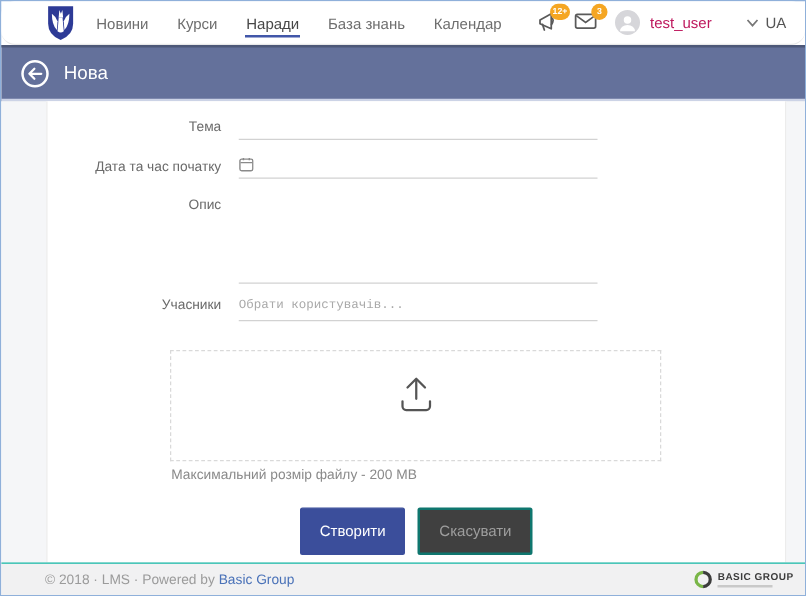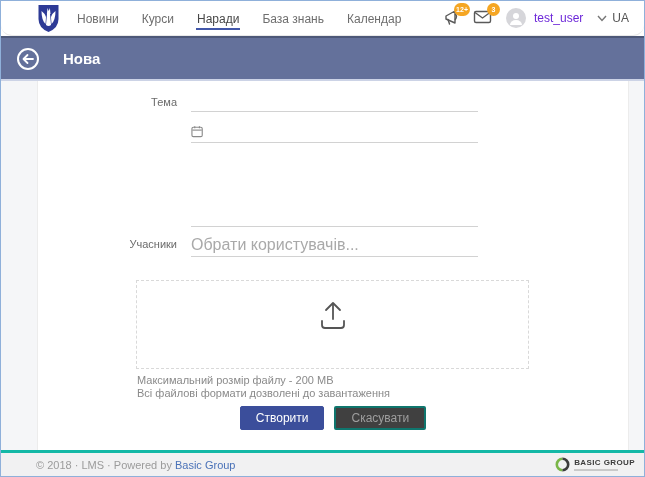--- a/index.html
+++ b/index.html
@@ -10,51 +10,51 @@
   .navbar{ position:absolute; top:0; left:0; right:0; height:35px; background:#fff; display:flex; align-items:center; border-bottom:1px solid #e9e9e9;border-radius:11px; }
   .logo{ margin-left:33px; width:29px; height:29px; flex:0 0 auto; }
   .nav-items{ display:flex; align-items:center; margin-left:13px; gap:21px; }
   .nav-item{ font-size:12px; color:#6e6e6e; cursor:pointer; padding:9px 1px 7px; position:relative; white-space:nowrap; }
   .nav-item.active{ color:#474747; }
   .nav-item.active::after{ content:""; position:absolute; left:0; right:0; bottom:3px; height:2px; background:#4257a9; }
   .nav-right{ margin-left:auto; display:flex; align-items:center; margin-right:12px; }
   .icon-wrap{ position:relative; width:22px; height:22px; margin-right:8px; cursor:pointer; }
   .badge{ position:absolute; top:-4px; right:-6px; min-width:13px; height:13px; padding:0 2px; background:#f5a623; border-radius:8px; color:#fff; font-size:7px; line-height:13px; text-align:center; font-weight:bold; }
   .avatar{ width:20px; height:20px; border-radius:50%; background:#d6d6da; margin:0 8px 0 4px; display:flex; align-items:center; justify-content:center; cursor:pointer; }
-  .username{ font-size:12px; color:#6d28d9; margin-right:14px; cursor:pointer; }
+  .username{ font-size:12px; color:#be185d; margin-right:28px; cursor:pointer; }
   .lang{ display:flex; align-items:center; gap:5px; font-size:12px; color:#555; cursor:pointer; margin-right:3px; }
 
   
   .headerbar{ position:absolute; top:35px; left:0; right:0; height:45px; background:#64719b; border-top:2px solid #4d5878; border-bottom:2px solid #ccd3e6; display:flex; align-items:center; }
   .back-btn{ width:22px; height:22px; border:2px solid #fff; border-radius:50%; margin-left:16px; display:flex; align-items:center; justify-content:center; cursor:pointer; background:transparent; }
-  .header-title{ color:#fff; font-size:15px; font-weight:bold; margin-left:24px; }
+  .header-title{ color:#fff; font-size:15px; font-weight:normal; margin-left:12px; }
 
   
   .page{ position:absolute; top:80px; left:0; right:0; bottom:26px; background:#f5f6f8; }
   .card{ position:absolute; top:0; bottom:0; left:36px; width:592px; background:#fff; border-left:1px solid #ececec; border-right:1px solid #ececec; }
 
   .flabel{ position:absolute; left:0; width:139px; text-align:right; font-size:11px; color:#6b6b6b; }
   .field{ position:absolute; left:153px; width:287px; border-bottom:1px solid #d2d2d2; }
-  .field input{ width:100%; height:100%; border:none; outline:none; background:transparent; font-size:16px; color:#1d4ed8; font-family:Liberation Sans, sans-serif; }
+  .field input{ width:100%; height:100%; border:none; outline:none; background:transparent; font-size:10px; color:#1d4ed8; font-family:Liberation Mono, monospace; }
   .field input::placeholder{ color:#a9a9a9; }
   .field-date{ display:flex; align-items:center; gap:6px; }
   .desc-area{ position:absolute; left:153px; width:287px; top:72px; height:74px; border:none; border-bottom:1px solid #d2d2d2; outline:none; resize:none; font-size:12px; color:#444; font-family:"Liberation Sans",sans-serif; background:transparent; }
 
   .upload-box{ position:absolute; left:98px; top:199px; width:393px; height:89px; border:1px dashed #d9d9d9; cursor:pointer; }
   .upload-icon{ position:absolute; left:50%; top:18px; transform:translateX(-50%); }
   .upload-label{ position:absolute; left:0; right:0; top:62px; text-align:center; font-size:12px; color:#6b6b6b; }
   .hint{ position:absolute; left:99px; font-size:11px; color:#8a8a8a; }
 
   .btn-row{ position:absolute; left:0; right:0; top:325px; display:flex; justify-content:center; gap:10px; }
-  .btn{ height:24px; padding:0 15px; font-size:12px; border-radius:2px; cursor:pointer; font-family:"Liberation Sans",sans-serif; display:flex; align-items:center; }
+  .btn{ height:38px; padding:0 15px; font-size:12px; border-radius:2px; cursor:pointer; font-family:"Liberation Sans",sans-serif; display:flex; align-items:center; }
   .btn-primary{ background:#3b4e9b; color:#fff; border:1px solid #3b4e9b; }
   .btn-secondary{ background:#404040; color:#9e9e9e; border:2px solid #0f766e; }
 
   
-  .footer{ position:absolute; bottom:0; left:0; right:0; height:26px; background:#f1f1f2; border-top:3px solid #14b8a6; display:flex; align-items:center; font-size:11px; color:#9b9b9b; }
+  .footer{ position:absolute; bottom:0; left:0; right:0; height:26px; background:#f1f1f2; border-top:1px solid #14b8a6; display:flex; align-items:center; font-size:11px; color:#9b9b9b; }
   .footer-left{ margin-left:35px; }
   .footer-link{ color:#4a72b8; cursor:pointer; text-decoration:none; }
   .footer-right{ margin-left:auto; display:flex; align-items:center; gap:16px; margin-right:9px; }
   .support{ display:flex; align-items:center; gap:5px; cursor:pointer; }
   .brand{ display:flex; align-items:center; gap:4px; }
   .brand-text{ display:flex; flex-direction:column; line-height:1; }
   .brand-name{ font-size:8px; font-weight:bold; color:#3c3c3c; letter-spacing:.4px; }
   .brand-sub{ width:44px; height:2px; background:#c9c9c9; margin-top:2px; }
 </style>
 </head>
@@ -119,46 +119,47 @@
   </div>
 
   <div class="page">
     <div class="card">
 
       <div class="flabel" style="top:15px">Тема</div>
       <div class="field" style="top:8px;height:23px">
         <input type="text" style="">
       </div>
 
+      <div class="flabel" style="top:47px">Дата та час початку</div>
       <div class="field field-date" style="top:40px;height:22px">
         <svg width="13" height="13" viewBox="0 0 13 13">
           <rect x="1" y="2" width="11" height="10" rx="1.5" fill="none" stroke="#8a8a8a" stroke-width="1.2"></rect>
           <path d="M1.5 5 H11.5" stroke="#8a8a8a" stroke-width="1.2"></path>
           <path d="M4 1 V3 M9 1 V3" stroke="#8a8a8a" stroke-width="1.2"></path>
         </svg>
         <input type="text" style="">
       </div>
 
+      <div class="flabel" style="top:77px">Опис</div>
       <textarea class="desc-area" style=""></textarea>
 
       <div class="flabel" style="top:157px">Учасники</div>
       <div class="field" style="top:152px;height:24px">
         <input type="text" placeholder="Обрати користувачів..." style="">
       </div>
 
       <div class="upload-box">
         <svg class="upload-icon" width="34" height="32" viewBox="0 0 34 32">
           <path d="M17 20 V5" fill="none" stroke="#555" stroke-width="1.8" stroke-linecap="round"></path>
           <path d="M10 11 L17 4 L24 11" fill="none" stroke="#555" stroke-width="1.8" stroke-linecap="round" stroke-linejoin="round"></path>
           <path d="M6 22 v4 a3 3 0 0 0 3 3 h16 a3 3 0 0 0 3 -3 v-4" fill="none" stroke="#555" stroke-width="1.8" stroke-linecap="round"></path>
         </svg>
       </div>
 
       <div class="hint" style="top:293px">Максимальний розмір файлу - 200 MB</div>
-      <div class="hint" style="top:306px">Всі файлові формати дозволені до завантаження</div>
 
       <div class="btn-row">
         <button class="btn btn-primary">Створити</button>
         <button class="btn btn-secondary">Скасувати</button>
       </div>
 
     </div>
   </div>
 
   <div class="footer">

